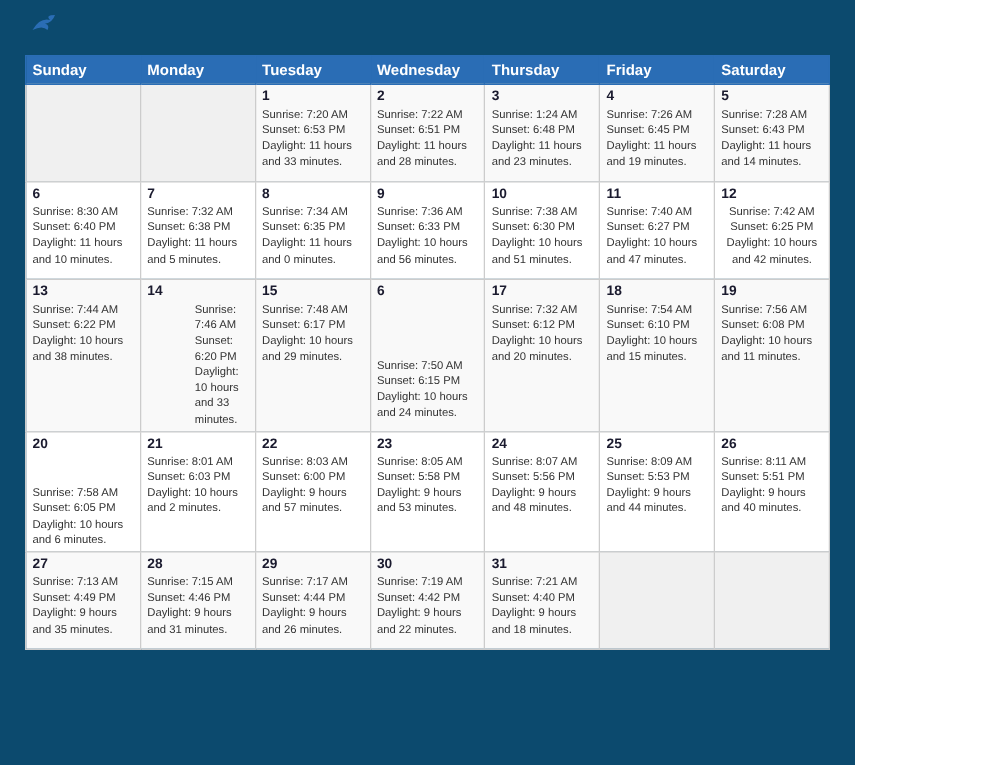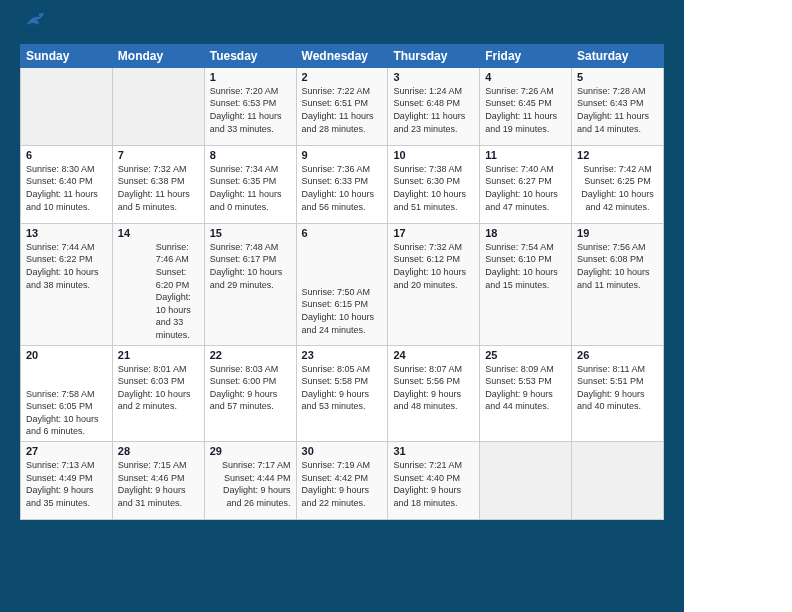--- a/index.html
+++ b/index.html
@@ -324,21 +324,21 @@
           </td>
           <td>
             <span class="day-num">28</span>
             <div class="cell-info" style="white-space: pre-line;">Sunrise: 7:15 AM
 Sunset: 4:46 PM
 Daylight: 9 hours
 and 31 minutes.</div>
           </td>
           <td>
             <span class="day-num">29</span>
-            <div class="cell-info" style="white-space: pre-line; text-align: right;">Sunrise: 7:17 AM
+            <div class="cell-info" style="white-space: pre-line;">Sunrise: 7:17 AM
 Sunset: 4:44 PM
 Daylight: 9 hours
 and 26 minutes.</div>
           </td>
           <td>
             <span class="day-num">30</span>
             <div class="cell-info" style="white-space: pre-line;">Sunrise: 7:19 AM
 Sunset: 4:42 PM
 Daylight: 9 hours
 and 22 minutes.</div>

